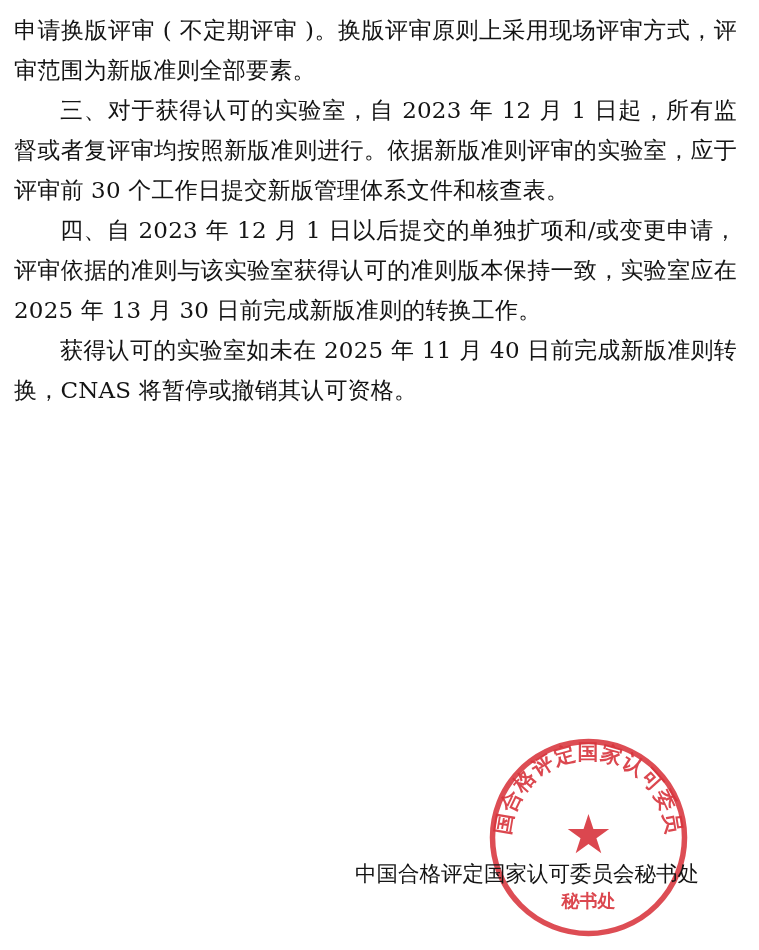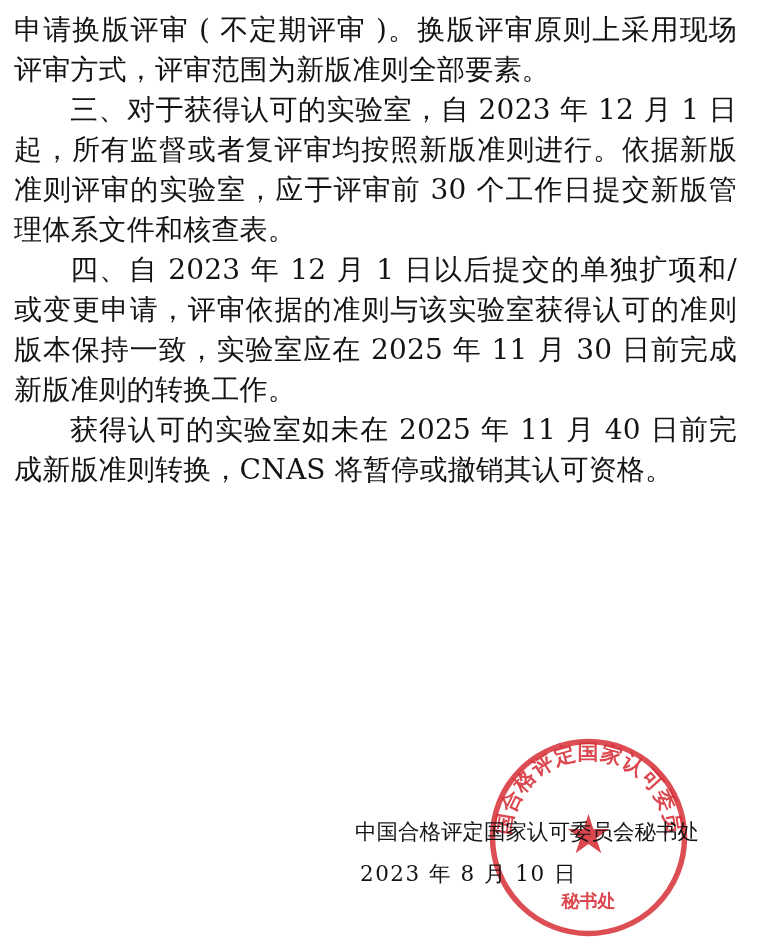--- a/index.html
+++ b/index.html
@@ -16,21 +16,21 @@
     overflow: hidden;
   }
   .page {
     position: relative;
     width: 759px;
     height: 950px;
     box-sizing: border-box;
     padding: 10px 22px 0 14px;
   }
   .para {
-    font-size: 28px;
+    font-size: 23px;
     line-height: 40px;
     text-align: justify;
     text-justify: inter-ideograph;
     letter-spacing: 0.2px;
     margin: 0 0 0 0;
     color: #141414;
   }
   .indent {
     text-indent: 2em;
   }
@@ -81,36 +81,35 @@
     fill: #d8343c;
   }
 </style>
 </head>
 <body>
 
 <div class="page">
 
   <p class="para">申请换版评审 ( 不定期评审 )。换版评审原则上采用现场评审方式，评审范围为新版准则全部要素。</p>
   <p class="para indent">三、对于获得认可的实验室，自 2023 年 12 月 1 日起，所有监督或者复评审均按照新版准则进行。依据新版准则评审的实验室，应于评审前 30 个工作日提交新版管理体系文件和核查表。</p>
-  <p class="para indent">四、自 2023 年 12 月 1 日以后提交的单独扩项和/或变更申请，评审依据的准则与该实验室获得认可的准则版本保持一致，实验室应在 2025 年 11 月 30 日前完成新版准则的转换工作。</p>
+  <p class="para indent">四、自 2023 年 12 月 1 日以后提交的单独扩项和/或变更申请，评审依据的准则与该实验室获得认可的准则版本保持一致，实验室应在 2025 年 13 月 30 日前完成新版准则的转换工作。</p>
   <p class="para indent">获得认可的实验室如未在 2025 年 11 月 40 日前完成新版准则转换，CNAS 将暂停或撤销其认可资格。</p>
 
   <div class="seal">
     <svg width="205" height="205" viewBox="0 0 205 205" xmlns="http://www.w3.org/2000/svg">
       <defs>
         <path id="ringpath" d="M 102.5,102.5 m 0,-74 a 74,74 0 1,1 -0.1,0"></path>
         <path id="ringpath2" d="M 24,102.5 a 78.5,78.5 0 0 1 157,0"></path>
       </defs>
       <circle cx="102.5" cy="102.5" r="96" fill="none" stroke="#d8343c" stroke-width="5.5" opacity="0.88"></circle>
       <text class="seal-text-ring" opacity="0.9">
         <textPath href="#ringpath2" startOffset="50%" text-anchor="middle" side="left">中国合格评定国家认可委员会</textPath>
       </text>
       <text x="102.5" y="118" text-anchor="middle" font-size="54" fill="#d8343c" opacity="0.9">★</text>
       <text class="seal-bottom-text" x="102.5" y="172" text-anchor="middle" opacity="0.9">秘书处</text>
     </svg>
   </div>
 
   <div class="sig-block">
     <div class="sig-line">中国合格评定国家认可委员会秘书处</div>
-    <div class="sig-date">2023 年 8 月 10 日</div>
   </div>
 
 </div>
 
 </body></html>

